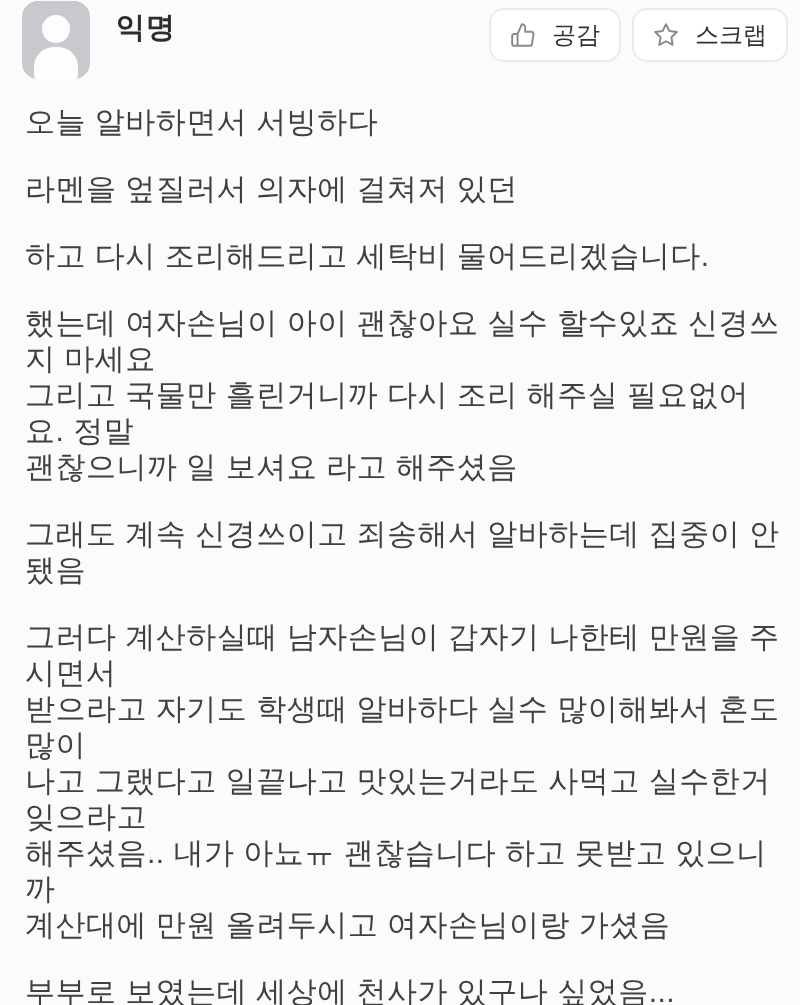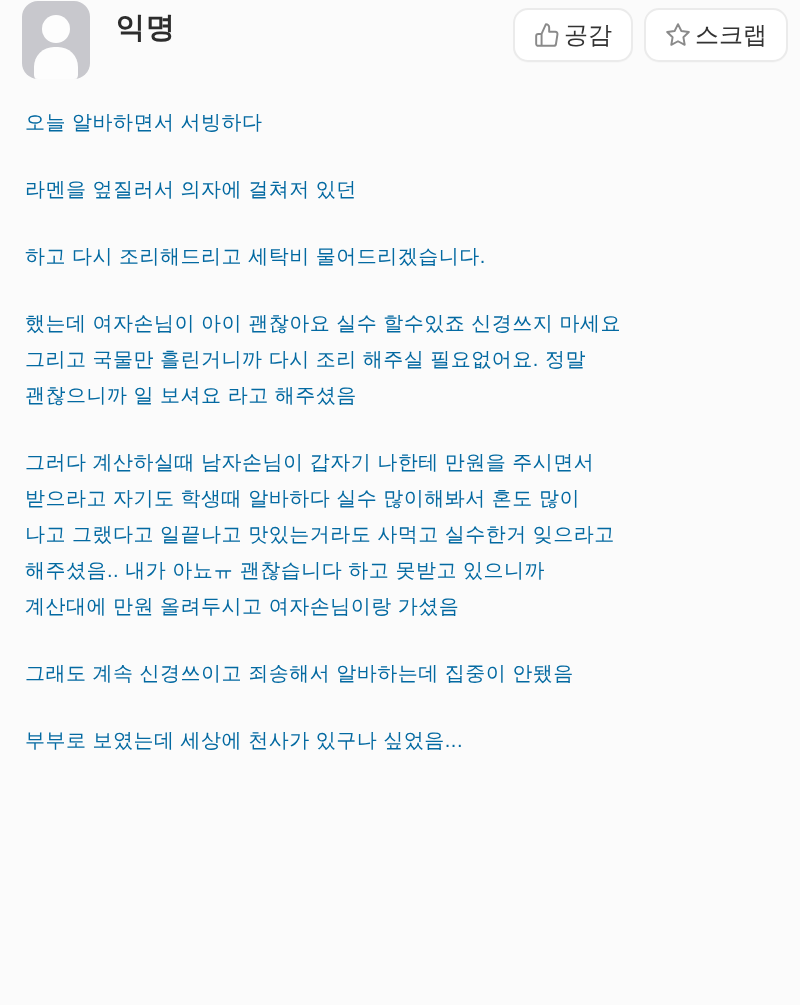--- a/index.html
+++ b/index.html
@@ -69,21 +69,21 @@
   }
   .header-actions {
     display: flex;
     gap: 11px;
     margin-top: 8px;
     flex: 0 0 auto;
   }
   .action-btn {
     display: flex;
     align-items: center;
-    gap: 4px;
+    gap: 16px;
     height: 54px;
     padding: 0 19px;
     background: #ffffff;
     border: 2px solid #ebebeb;
     border-radius: 15px;
     font-family: inherit;
     font-size: 24px;
     color: #333333;
     cursor: pointer;
     box-shadow: 0 1px 1px rgba(0,0,0,0.02);
@@ -92,23 +92,23 @@
     display: inline-flex;
     width: 26px;
     height: 26px;
   }
   .action-btn svg { width: 100%; height: 100%; }
   .post-body {
     padding: 22px 20px 0 25px;
   }
   .post-body p {
     margin: 0 0 31px 0;
-    font-size: 20px;
+    font-size: 30px;
     line-height: 36px;
-    color: #0369a1;
+    color: #404040;
     white-space: pre-line;
     letter-spacing: 0.5px;
   }
 </style>
 </head>
 <body>
 
 <div>
 
   <header class="post-header">
@@ -139,23 +139,23 @@
     </div>
   </header>
 
   <main class="post-body">
     <p>오늘 알바하면서 서빙하다</p>
     <p>라멘을 엎질러서 의자에 걸쳐저 있던</p>
     <p>하고 다시 조리해드리고 세탁비 물어드리겠습니다.</p>
     <p>했는데 여자손님이 아이 괜찮아요 실수 할수있죠 신경쓰지 마세요
 그리고 국물만 흘린거니까 다시 조리 해주실 필요없어요. 정말
 괜찮으니까 일 보셔요 라고 해주셨음</p>
+    <p>그래도 계속 신경쓰이고 죄송해서 알바하는데 집중이 안됐음</p>
     <p>그러다 계산하실때 남자손님이 갑자기 나한테 만원을 주시면서
 받으라고 자기도 학생때 알바하다 실수 많이해봐서 혼도 많이
 나고 그랬다고 일끝나고 맛있는거라도 사먹고 실수한거 잊으라고
 해주셨음.. 내가 아뇨ㅠ 괜찮습니다 하고 못받고 있으니까
 계산대에 만원 올려두시고 여자손님이랑 가셨음</p>
-    <p>그래도 계속 신경쓰이고 죄송해서 알바하는데 집중이 안됐음</p>
     <p>부부로 보였는데 세상에 천사가 있구나 싶었음...</p>
 
   </main>
 
 </div>
 
 </body></html>

